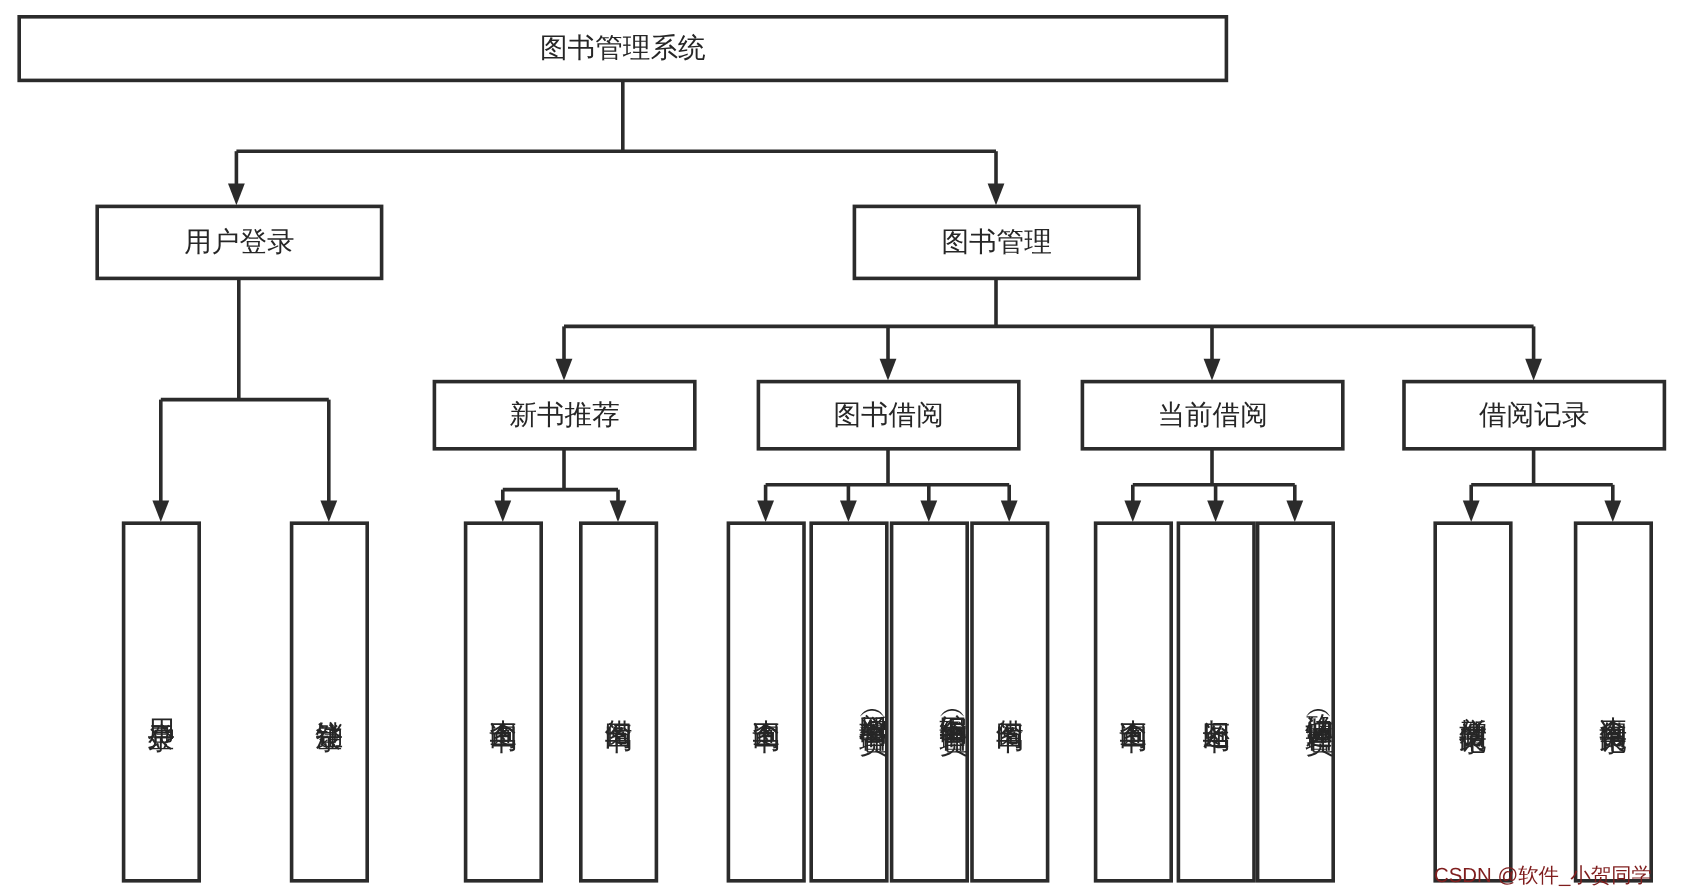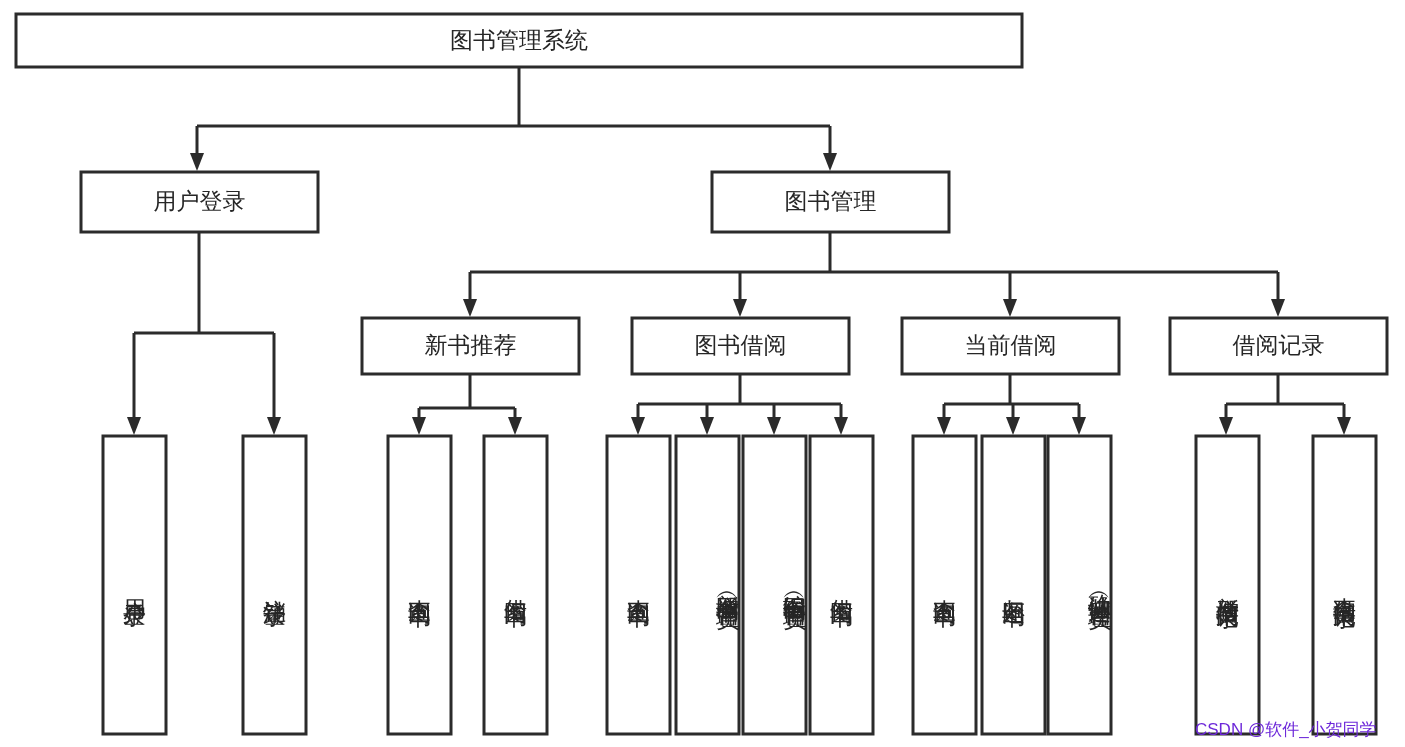--- a/index.html
+++ b/index.html
@@ -63,21 +63,21 @@
     white-space: nowrap;
     pointer-events: none;
   }
   .vlabel.centered {
     align-items: center;
   }
   .watermark {
     position: absolute;
     font-family: "Liberation Sans", sans-serif;
     font-size: 17px;
-    color: #6d28d9;
+    color: #7f1d1d;
     white-space: nowrap;
   }
 </style>
 </head>
 <body>
 
 <div id="diagram-root">
   <svg id="diagram-svg" width="1405" height="747" viewBox="0 0 1405 747" xmlns="http://www.w3.org/2000/svg">
     <g id="connectors-layer">
         <g>

